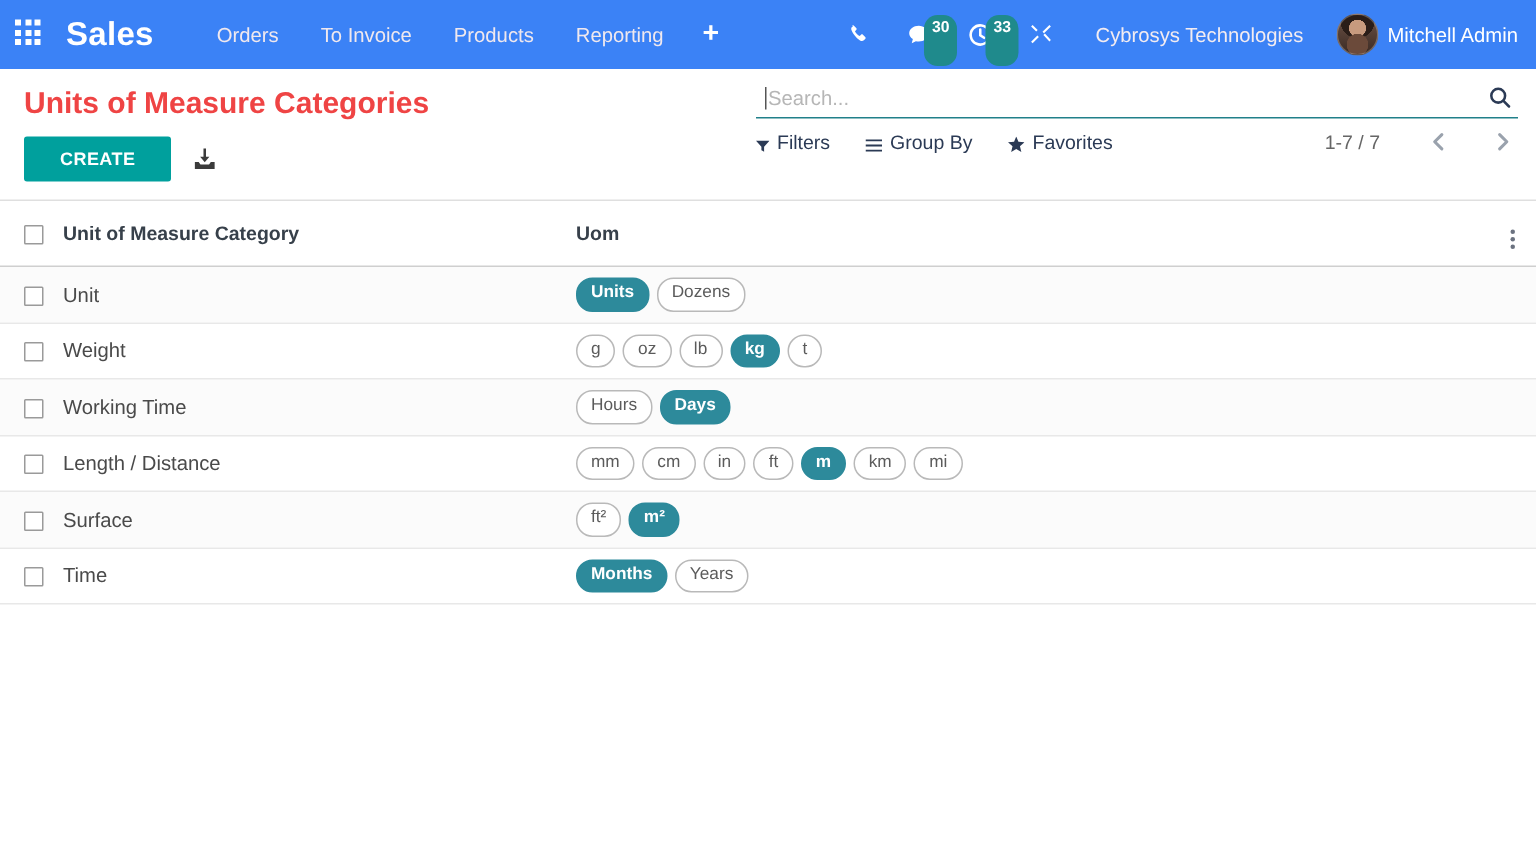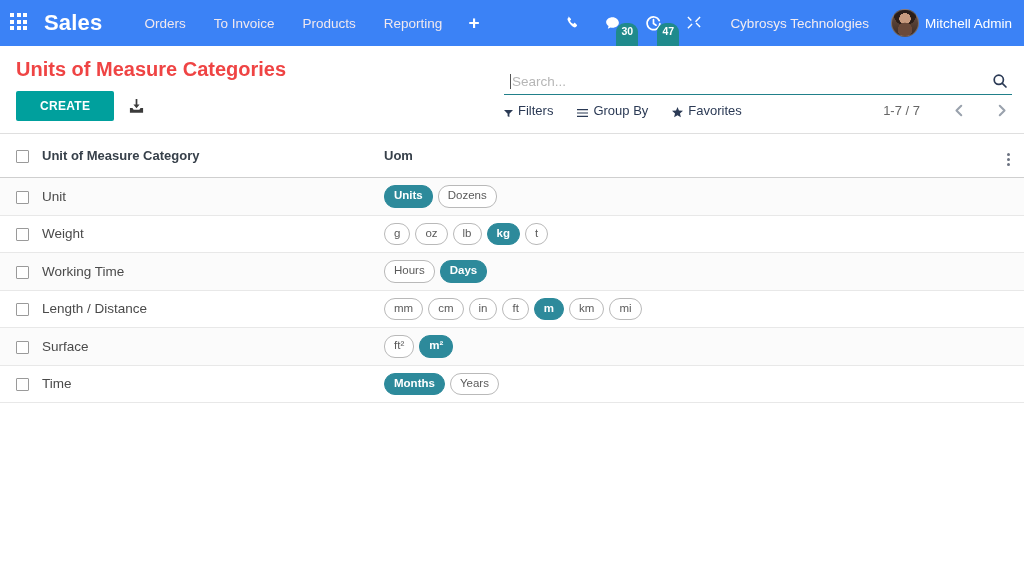--- a/index.html
+++ b/index.html
@@ -52,21 +52,21 @@
     position: relative;
     padding: 0 12px;
     height: 46px;
     display: flex;
     align-items: center;
     cursor: pointer;
     color: #fff;
   }
   .badge {
     position: absolute;
-    top: 23px; left: 24px;
+    top: 10px; left: 24px;
     background: #1F8A8C;
     color: #fff;
     font-size: 10.5px;
     font-weight: bold;
     line-height: 1;
     padding: 3px 5px 20px 5px;
     border-radius: 9px;
     min-width: 19px;
     text-align: center;
   }
@@ -124,21 +124,20 @@
     font-family: "Liberation Sans", sans-serif;
   }
   .icon-import { cursor: pointer; display: flex; align-items: center; }
 
   
   .search-wrap {
     display: flex; align-items: center;
     border-bottom: 1px solid #21808A;
     padding: 3px 4px 5px 6px;
     margin-bottom: 8px;
-    margin-top: 16px;
   }
   .search-caret {
     width: 1px; height: 15px; background: #555; margin-right: 1px;
   }
   .search-input {
     flex: 1;
     border: none; outline: none;
     font-size: 13.5px;
     color: #333;
     background: transparent;
@@ -272,21 +271,21 @@
         <path d="M8 2C4.7 2 2 4.1 2 6.7c0 1.5.9 2.8 2.3 3.7L3.6 13l2.6-1.3c.6.1 1.2.2 1.8.2 3.3 0 6-2.1 6-4.7S11.3 2 8 2z"></path>
       </svg>
       <span class="badge">30</span>
     </div>
 
     <div class="nav-icon-btn">
       <svg width="17" height="17" viewBox="0 0 16 16" fill="none" stroke="#fff" stroke-width="1.6">
         <path d="M13.4 5.2A6 6 0 1 0 14 8" stroke-linecap="round"></path>
         <path d="M8 4.4V8l2.4 1.6" stroke-linecap="round"></path>
       </svg>
-      <span class="badge">47</span>
+      <span class="badge">33</span>
     </div>
 
     <div class="nav-icon-btn">
       <svg width="16" height="16" viewBox="0 0 16 16" fill="#fff">
         <path d="M2.4 1.6l3.4 3.4-1 1L1.4 2.6l1-1zM13.6 1.6l1 1-4.6 4.6-1-1 4.6-4.6zM5.6 8.6l1 1-4.2 4.2-1-1L5.6 8.6zM9.6 8.4l1-1 4 4.2-1 1-4-4.2z"></path>
       </svg>
     </div>
 
     <div class="company-name">Cybrosys Technologies</div>
 

